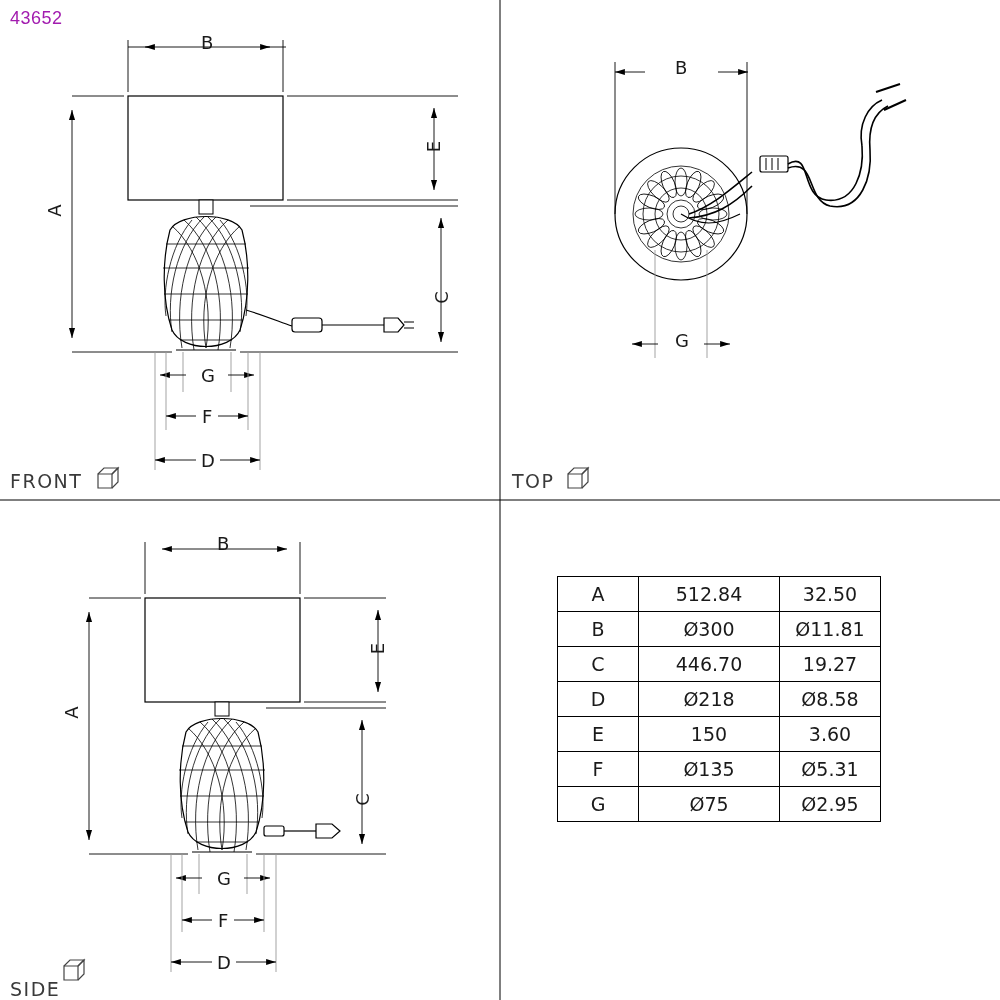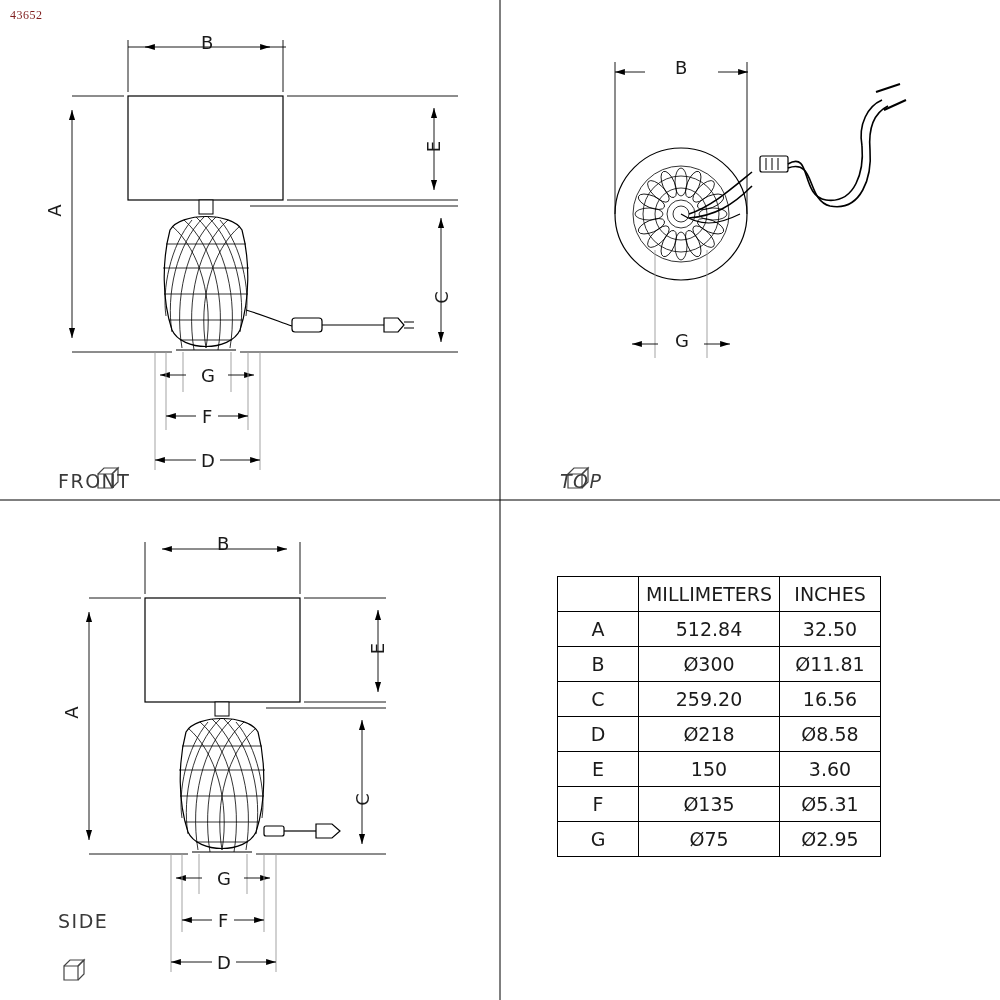--- a/index.html
+++ b/index.html
@@ -24,36 +24,35 @@
   svg.layer {
     position: absolute;
     left: 0; top: 0;
     width: 1000px;
     height: 1000px;
   }
   .artcode {
     position: absolute;
     left: 10px;
     top: 8px;
-    font-size: 12px;
+    font-size: 18px;
     letter-spacing: 0.5px;
-    color: #7f1d1d;
-    font-family: Liberation Serif, serif;
+    color: #a21caf;
+    font-family: Liberation Sans, sans-serif;
   }
   .viewlabel {
     position: absolute;
     font-size: 19px;
     letter-spacing: 1.5px;
     color: #3a3a3a;
     font-family: "DejaVu Sans", sans-serif;
-    margin-left: 48px;
   }
   .vl-front { left: 10px; top: 470px; }
-  .vl-top   { left: 512px; top: 470px; font-style: italic; }
-  .vl-side  { left: 10px; top: 910px; }
+  .vl-top   { left: 512px; top: 470px; }
+  .vl-side  { left: 10px; top: 978px; }
 
   
   .dimtable {
     position: absolute;
     left: 557px;
     top: 576px;
     border-collapse: collapse;
     font-family: "DejaVu Sans", sans-serif;
     font-size: 19px;
     color: #1a1a1a;
@@ -339,39 +338,34 @@
   <div class="dimlabel" style="left:217px; top:533px;">B</div>
   <div class="dimlabel rot" style="left:65px; top:702px;">A</div>
   <div class="dimlabel rot" style="left:372px; top:638px;">E</div>
   <div class="dimlabel rot" style="left:356px; top:789px;">C</div>
   <div class="dimlabel" style="left:217px; top:868px;">G</div>
   <div class="dimlabel" style="left:218px; top:910px;">F</div>
   <div class="dimlabel" style="left:217px; top:952px;">D</div>
 
   <table class="dimtable">
     <tbody>
-      <tr class="head">
-        <td class="c-label"></td>
-        <td class="c-mm">MILLIMETERS</td>
-        <td class="c-in">INCHES</td>
-      </tr>
       <tr>
         <td class="c-label">A</td>
         <td class="c-mm">512.84</td>
         <td class="c-in">32.50</td>
       </tr>
       <tr>
         <td class="c-label">B</td>
         <td class="c-mm">Ø300</td>
         <td class="c-in">Ø11.81</td>
       </tr>
       <tr>
         <td class="c-label">C</td>
-        <td class="c-mm">259.20</td>
-        <td class="c-in">16.56</td>
+        <td class="c-mm">446.70</td>
+        <td class="c-in">19.27</td>
       </tr>
       <tr>
         <td class="c-label">D</td>
         <td class="c-mm">Ø218</td>
         <td class="c-in">Ø8.58</td>
       </tr>
       <tr>
         <td class="c-label">E</td>
         <td class="c-mm">150</td>
         <td class="c-in">3.60</td>

